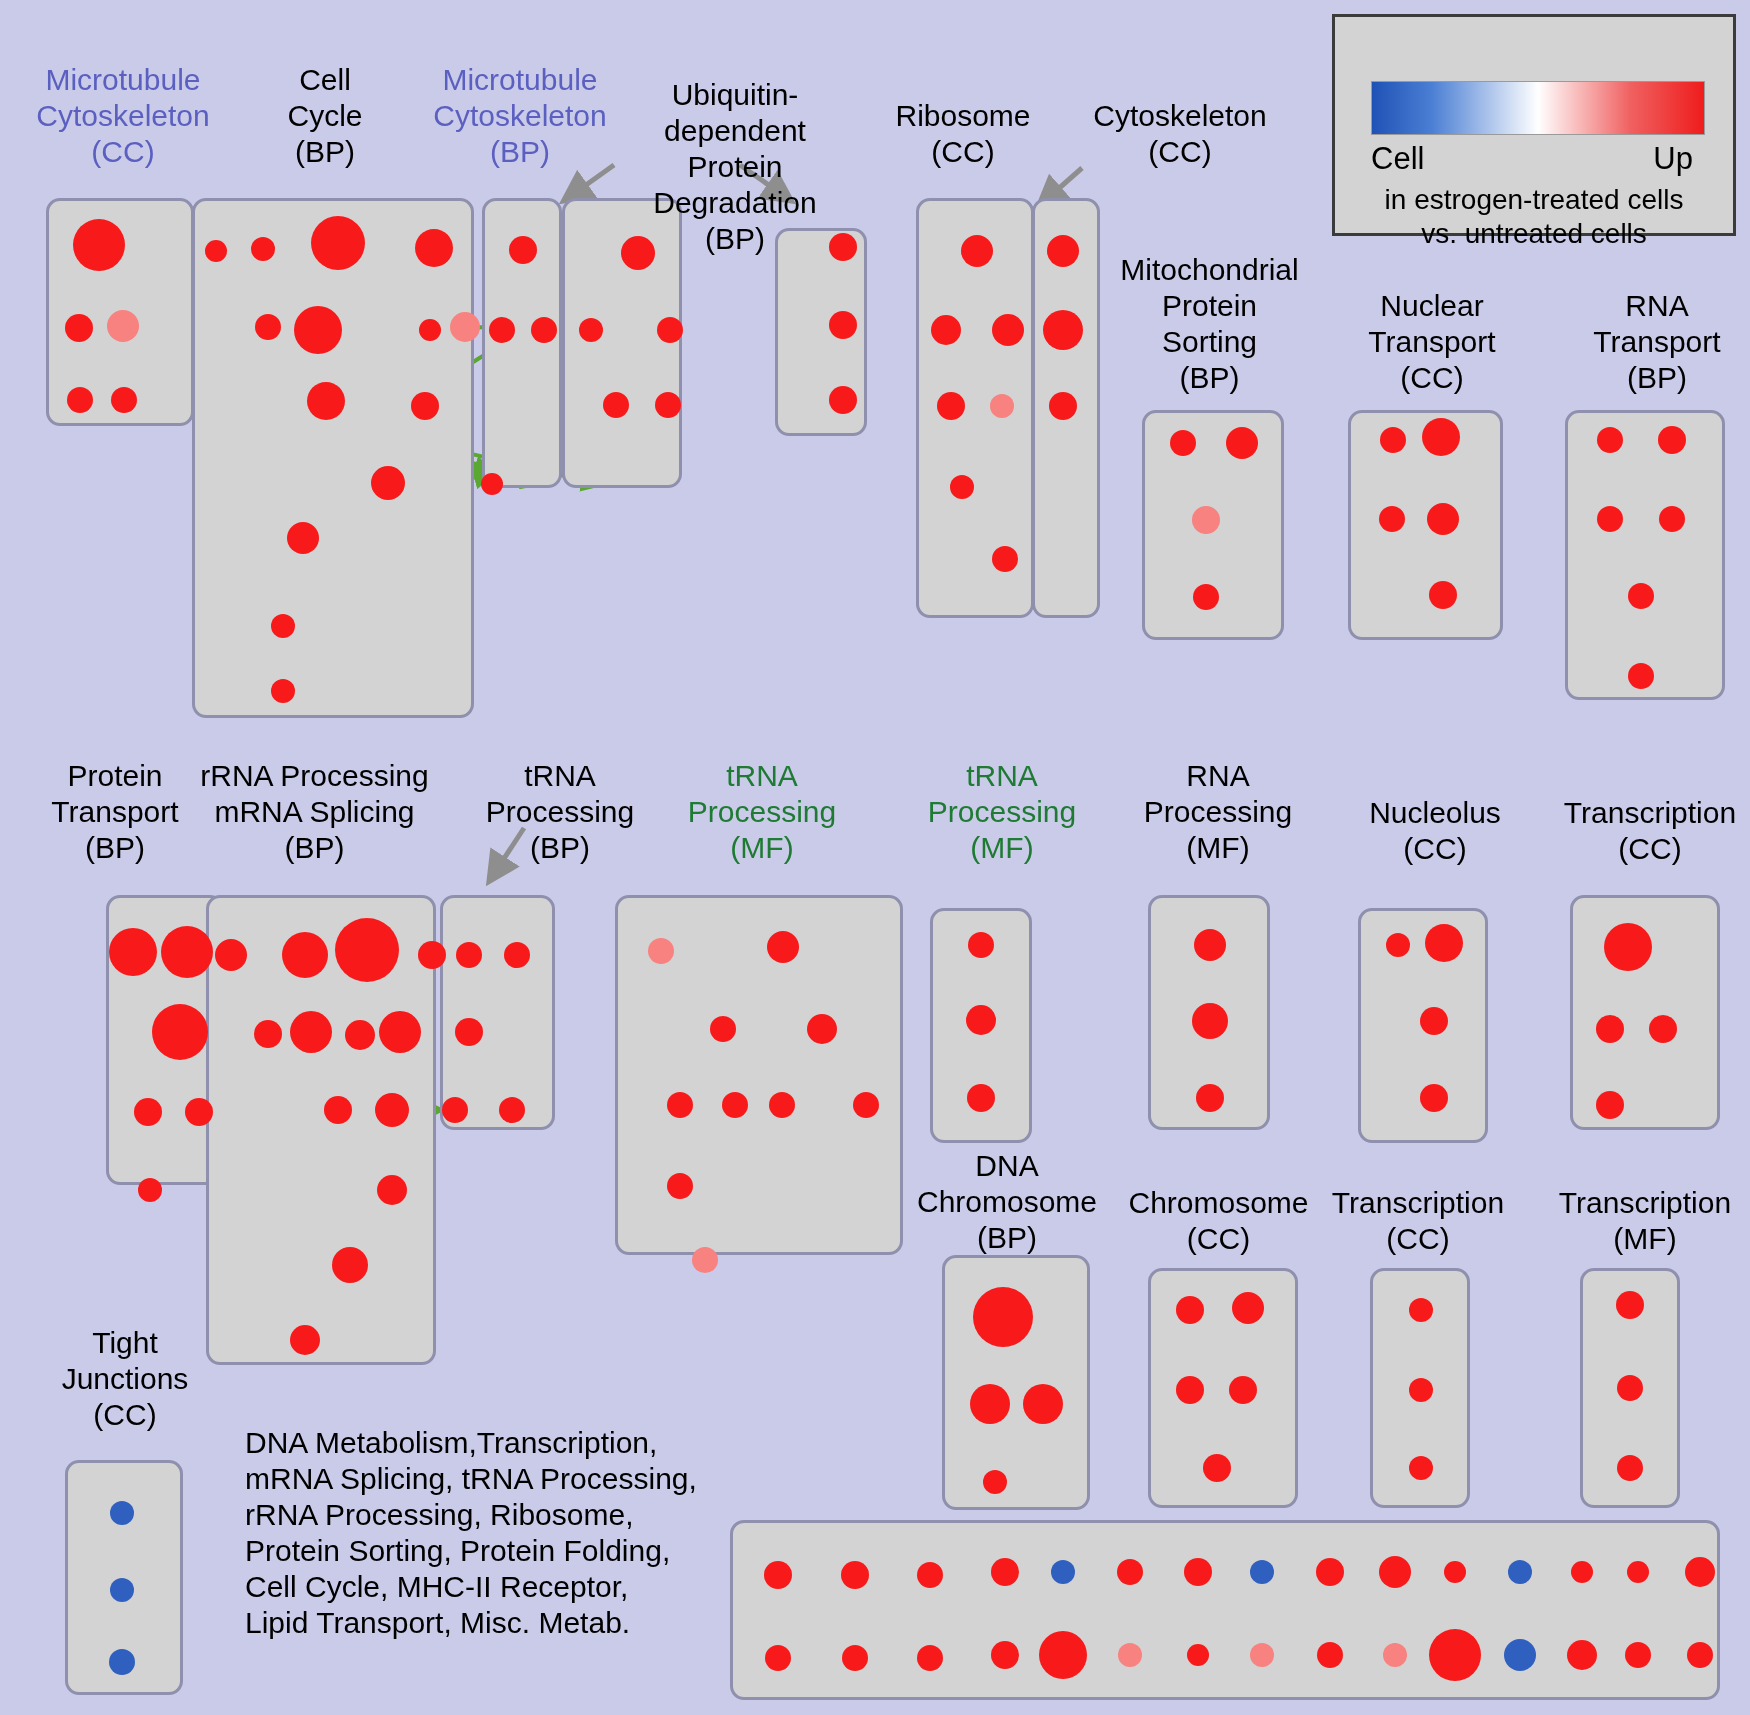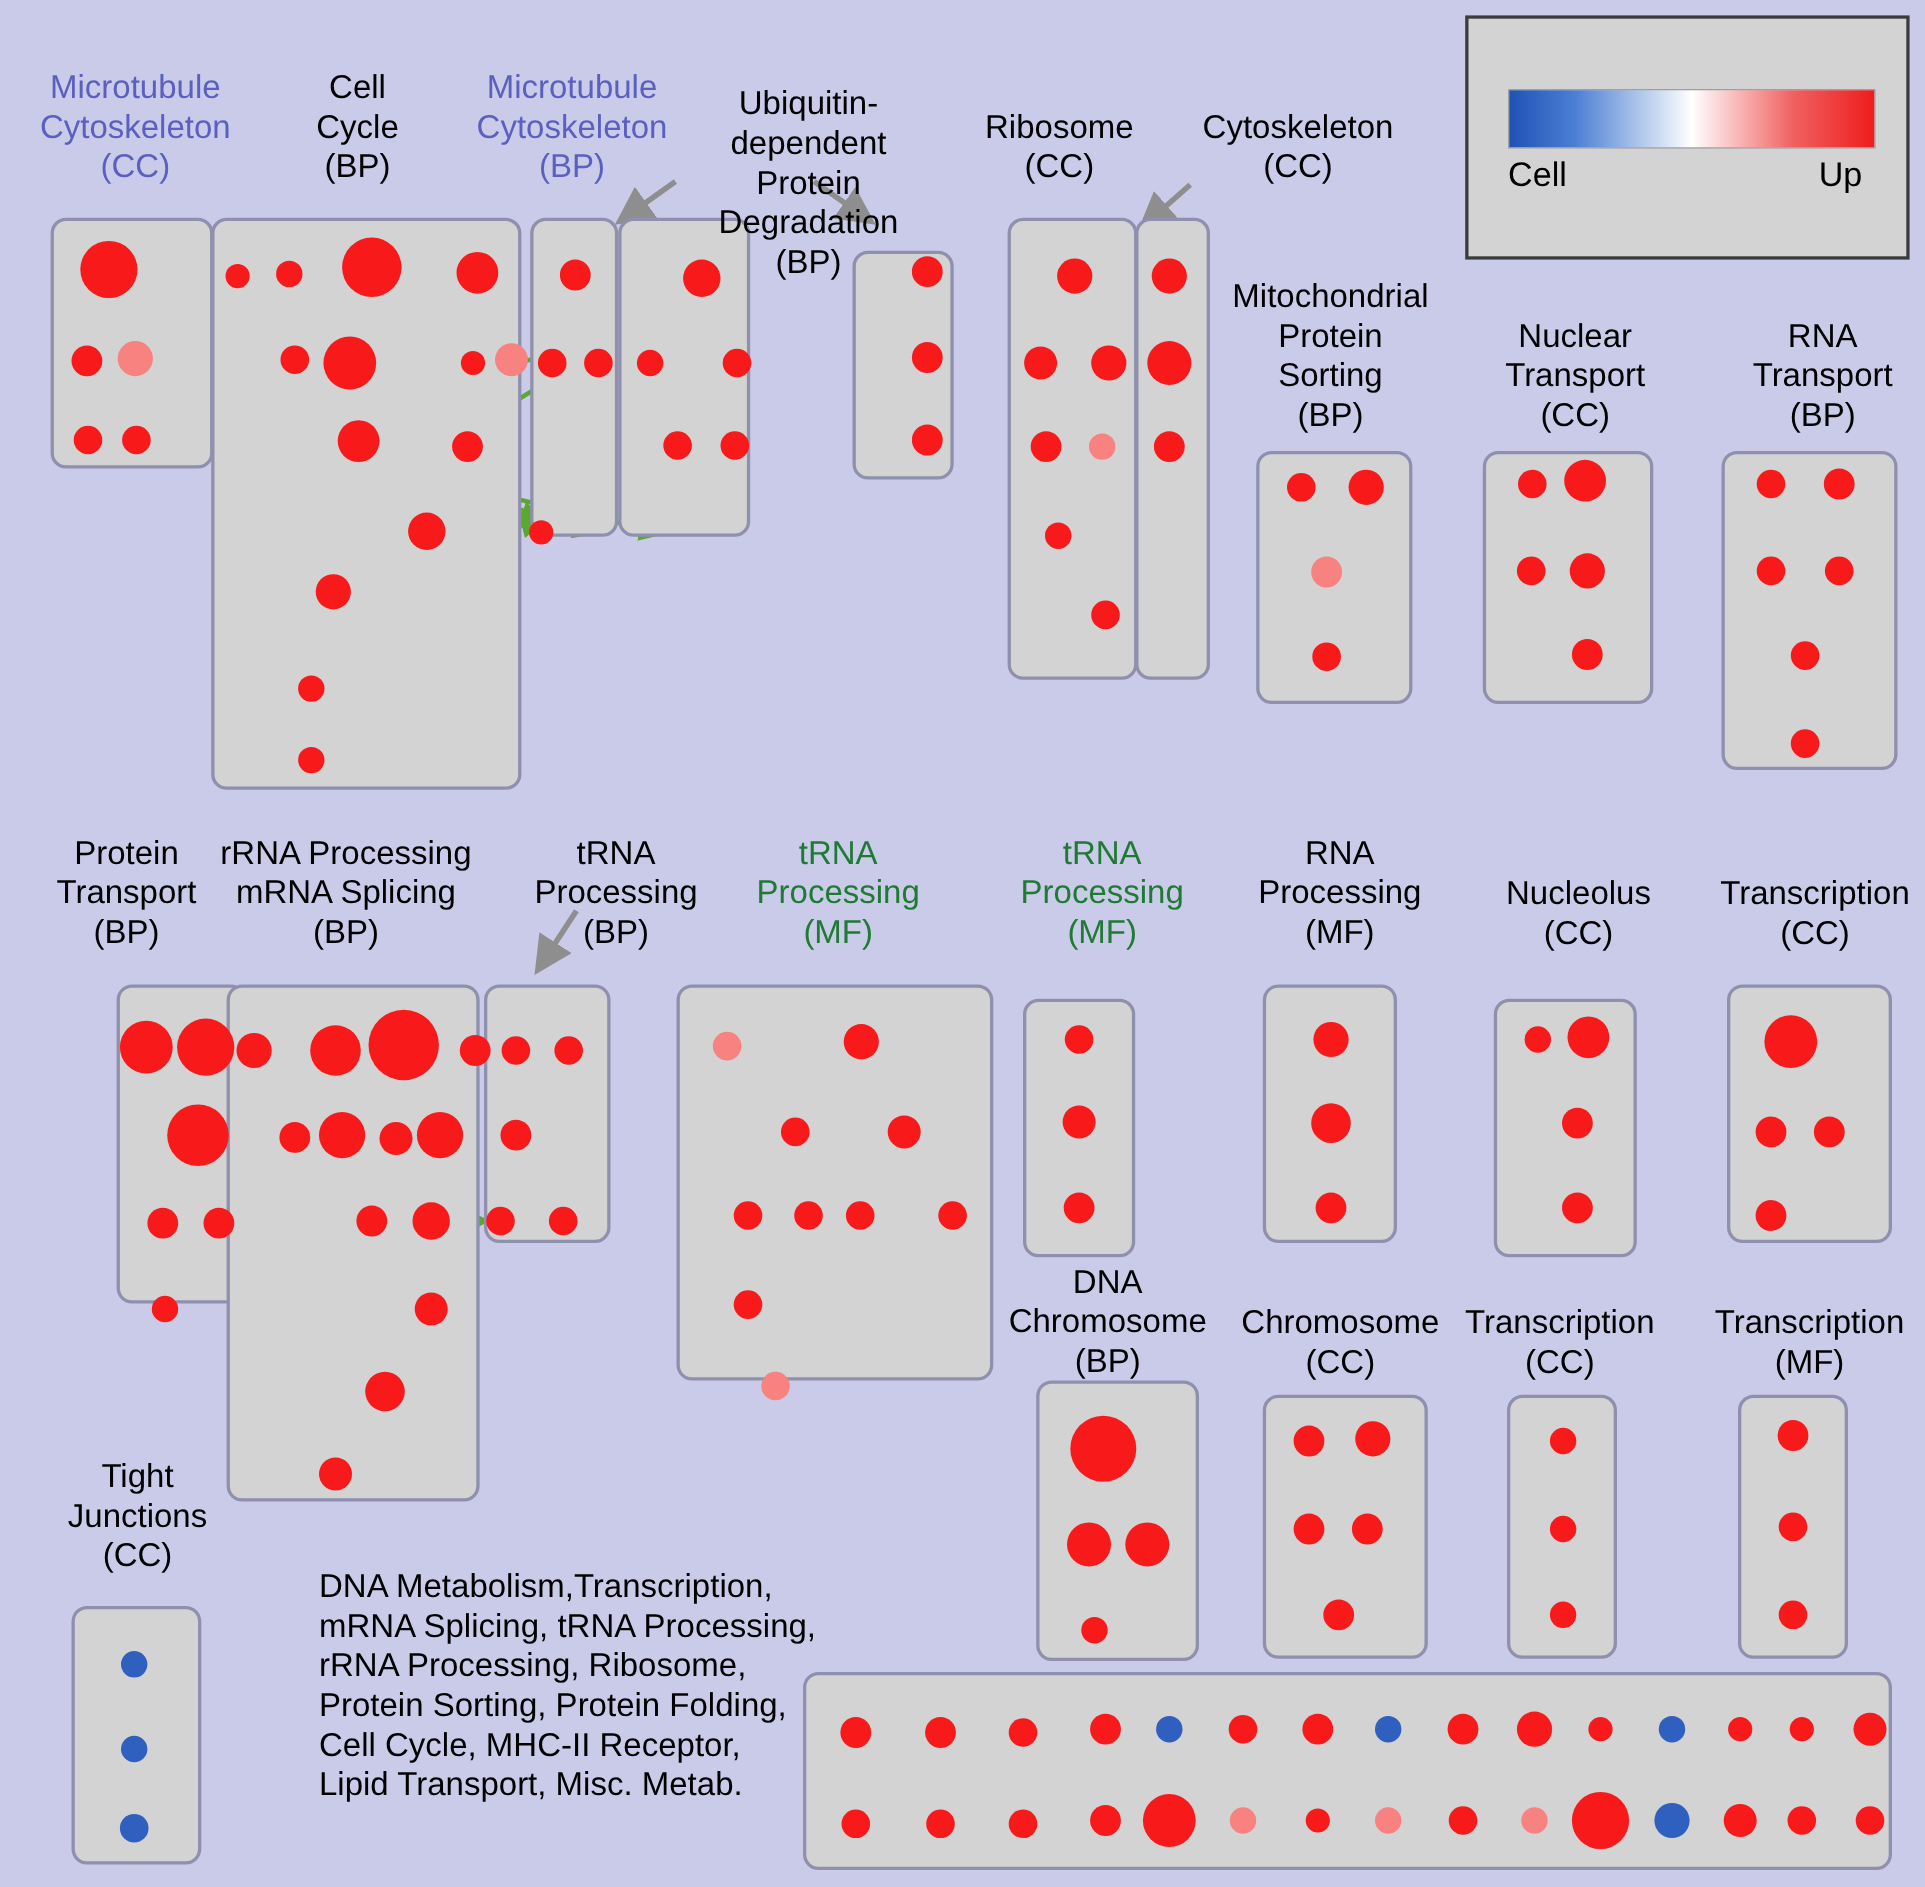--- a/index.html
+++ b/index.html
@@ -459,26 +459,28 @@
 (BP)</div>
       <div class="label" style="left: 1116px; top: 1185px; width: 205px;">Chromosome
 (CC)</div>
       <div class="label" style="left: 1318px; top: 1185px; width: 200px;">Transcription
 (CC)</div>
       <div class="label" style="left: 1545px; top: 1185px; width: 200px;">Transcription
 (MF)</div>
       <div class="label" style="left: 40px; top: 1325px; width: 170px;">Tight
 Junctions
 (CC)</div>
-      <div class="label leftal" style="left: 245px; top: 1425px; width: 530px; margin-left: 45px;">DNA Metabolism,Transcription,
+      <div class="label leftal" style="left: 245px; top: 1425px; width: 530px;">DNA Metabolism,Transcription,
 mRNA Splicing, tRNA Processing,
 rRNA Processing, Ribosome,
 Protein Sorting, Protein Folding,
 Cell Cycle, MHC-II Receptor,
 Lipid Transport, Misc. Metab.</div>
     </div>
 
   <div class="legend" style="left:1332px; top:14px; width:404px; height:222px;">
     <div class="legend-bar" style="left:36px; top:64px; width:332px; height:52px;"></div>
     <div class="legend-down" style="left:36px; top:124px;">Cell</div>
     <div class="legend-up" style="right:40px; top:124px;">Up</div>
+    <div class="legend-sub" style="top:166px;">in estrogen-treated cells
+vs. untreated cells</div>
   </div>
 </div>
 
 </body></html>

